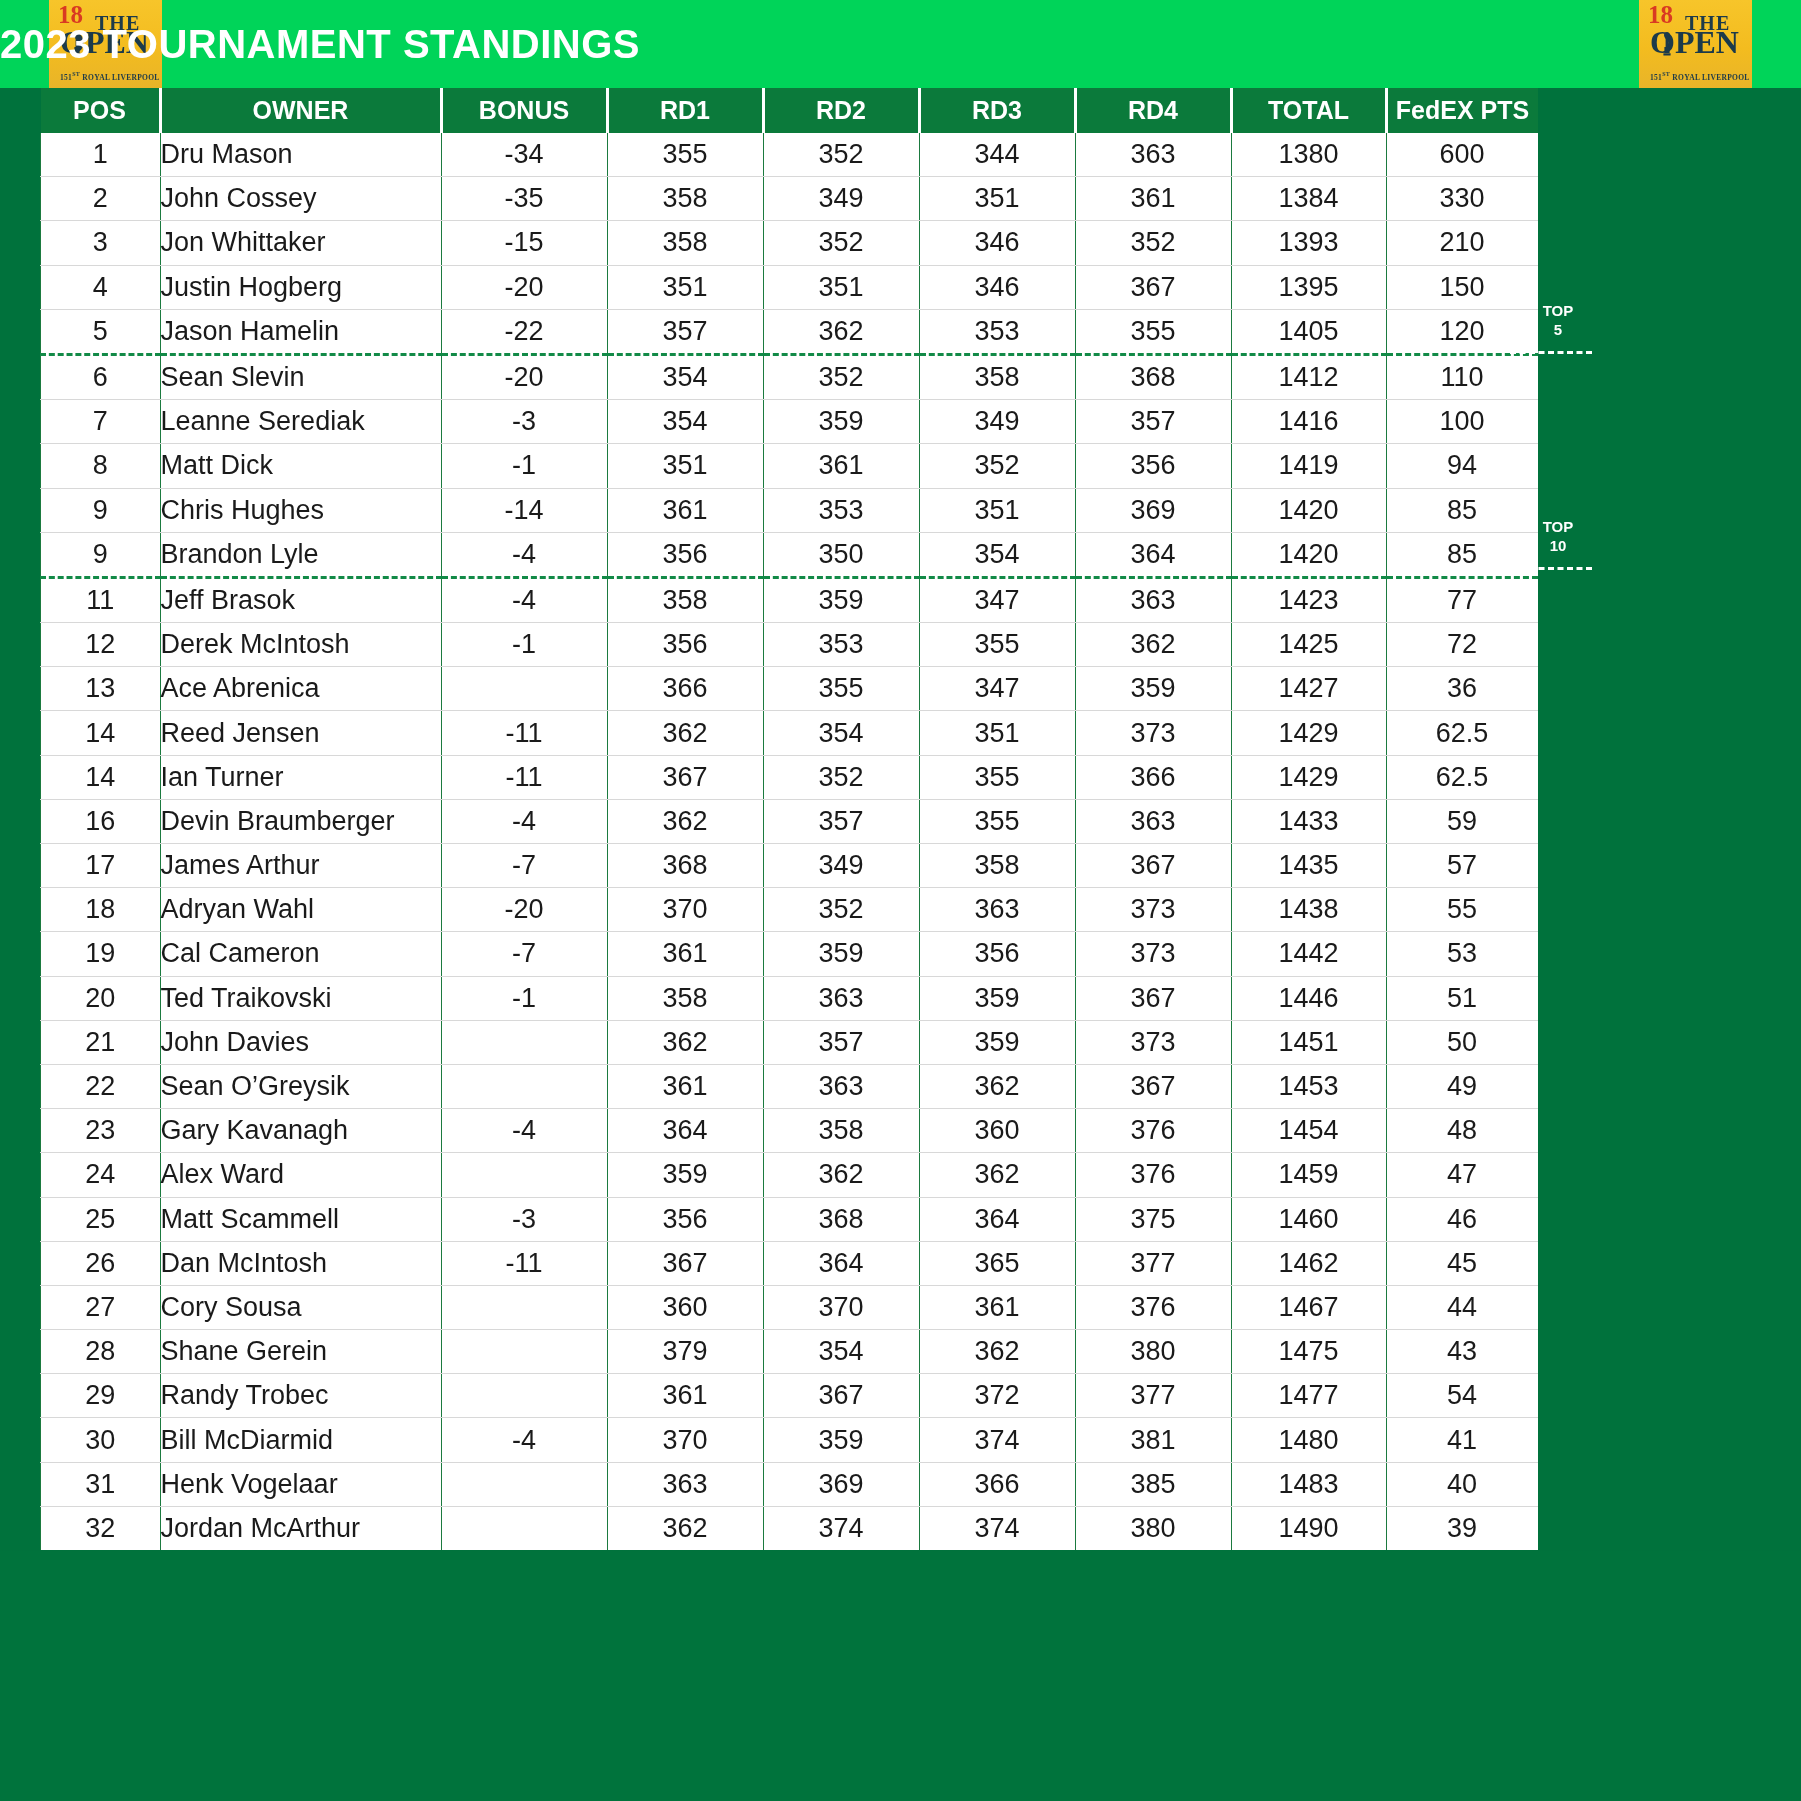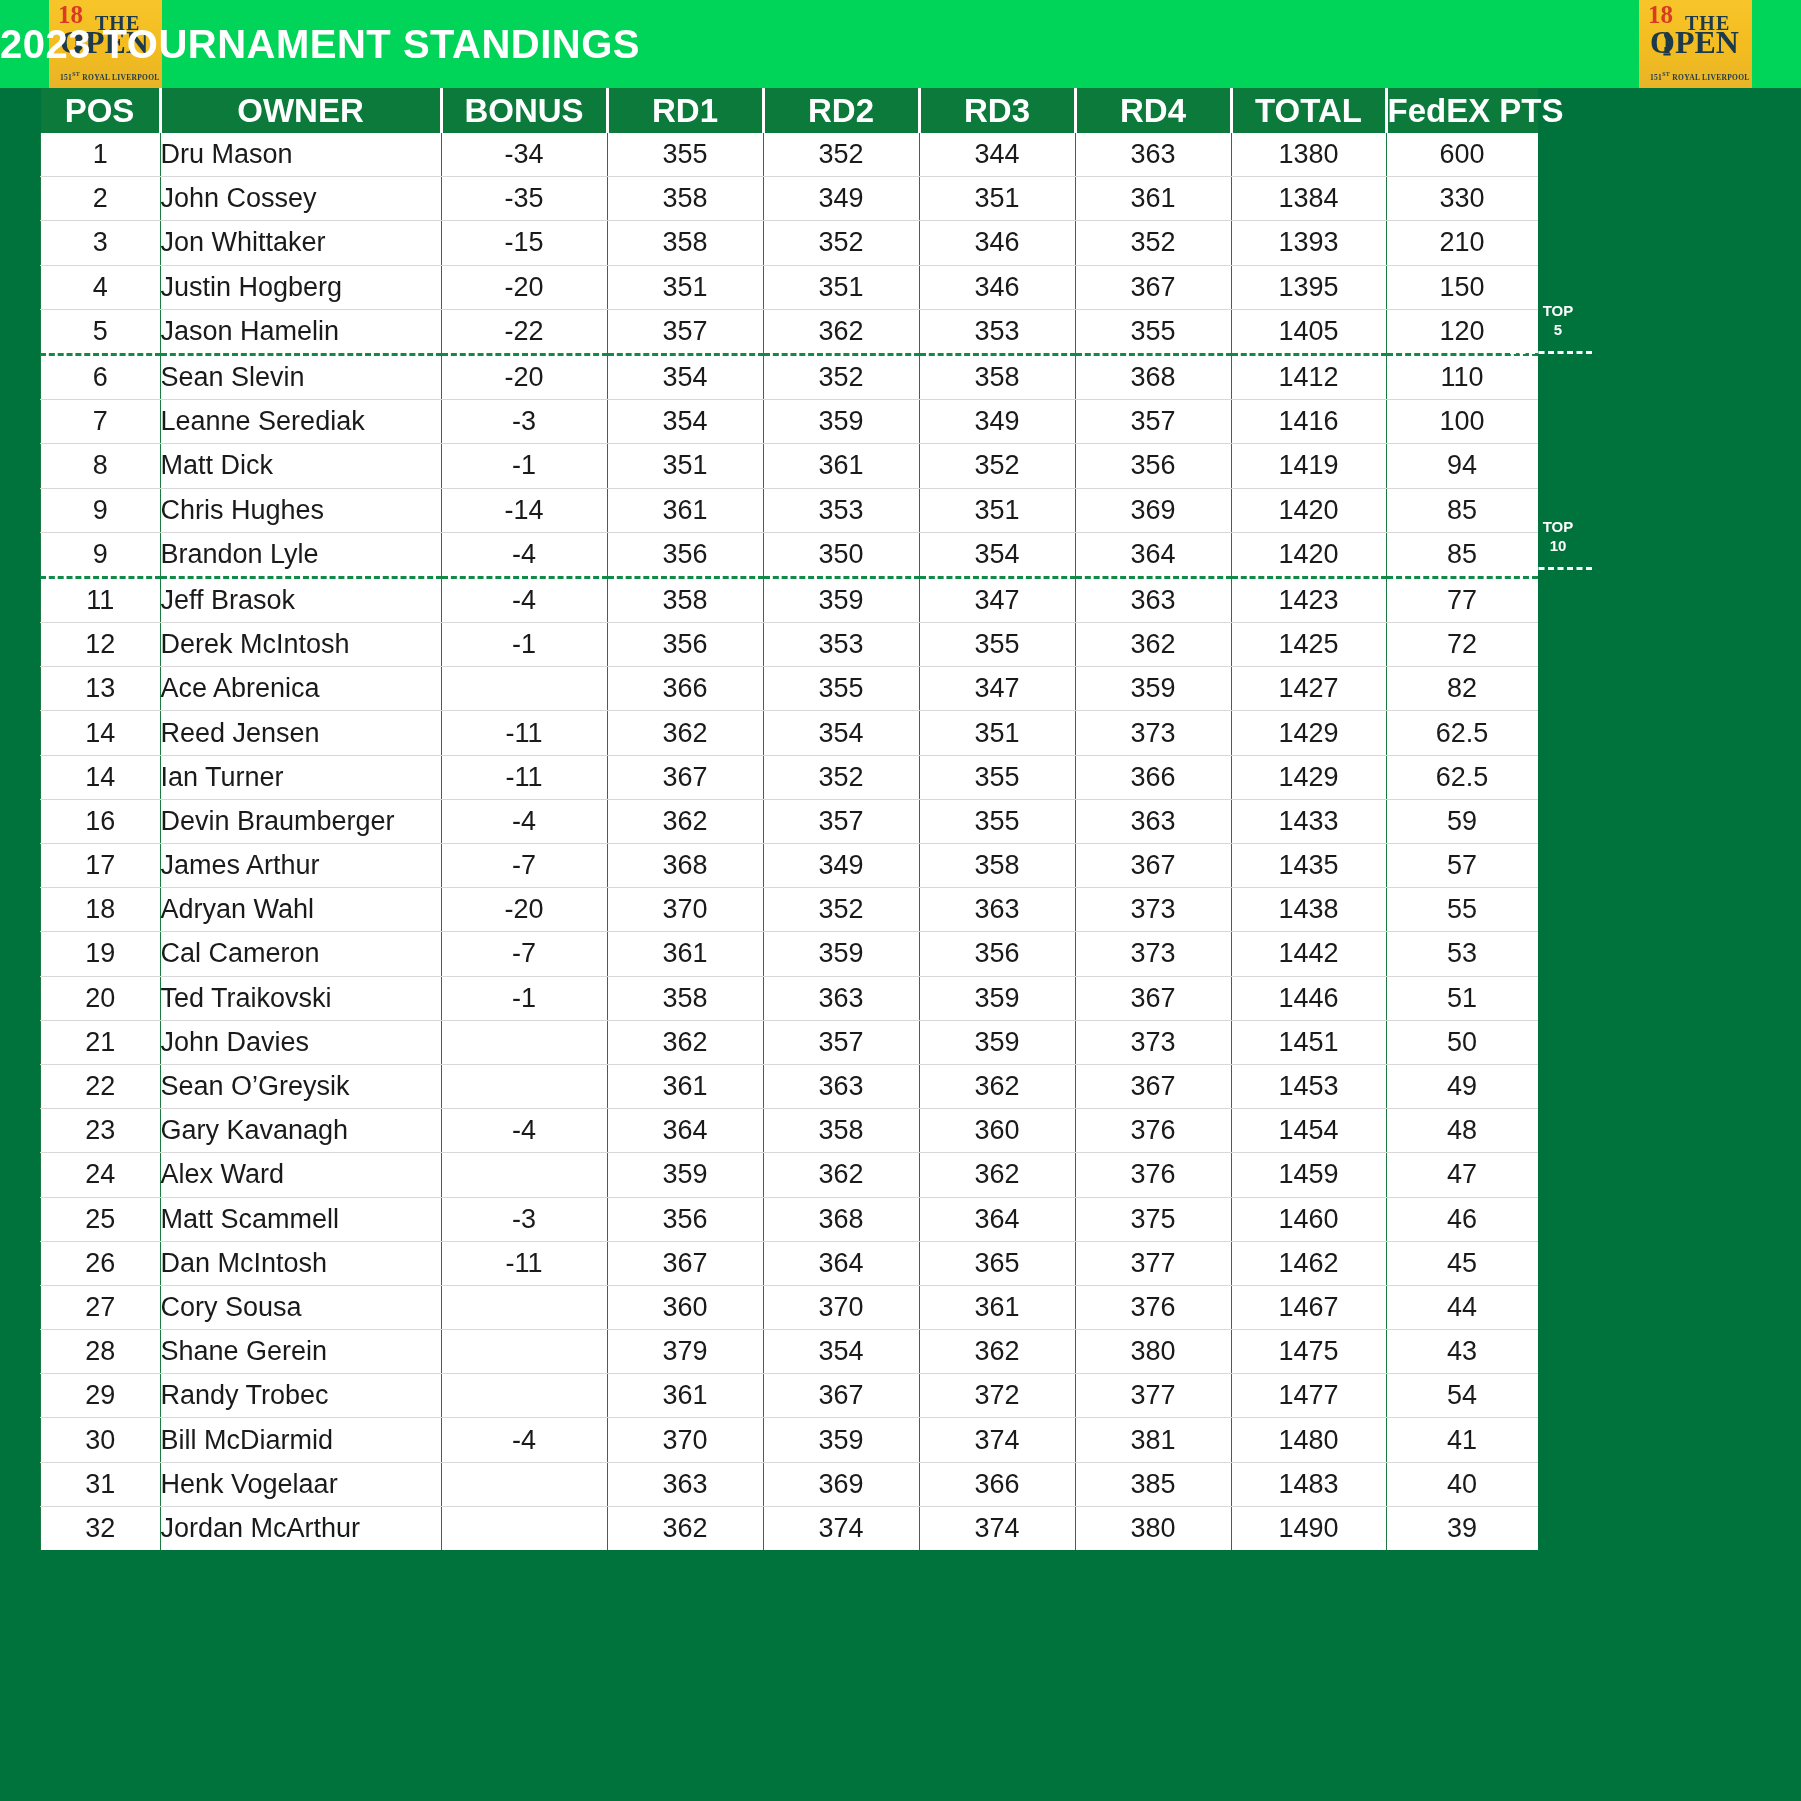--- a/index.html
+++ b/index.html
@@ -113,21 +113,21 @@
     width: 1470px;
   }
   table.standings {
     border-collapse: collapse;
     width: 1470px;
     table-layout: fixed;
   }
   table.standings th {
     background: #0b7a3b;
     color: #ffffff;
-    font-size: 33px;
+    font-size: 25px;
     font-weight: bold;
     height: 45px;
     padding: 0;
     border-left: 3px solid #ffffff;
     white-space: nowrap;
   }
   table.standings th:first-child { border-left: none; }
 
   th.c-pos   { width: 118px; text-align: center; }
   th.c-owner { width: 278px; text-align: center; padding-left: 12px; }
@@ -370,21 +370,21 @@
           </tr>
           <tr>
             <td class="pos">13</td>
             <td class="owner">Ace Abrenica</td>
             <td class="num"></td>
             <td class="num">366</td>
             <td class="num">355</td>
             <td class="num">347</td>
             <td class="num">359</td>
             <td class="num">1427</td>
-            <td class="num">82</td>
+            <td class="num">36</td>
           </tr>
           <tr>
             <td class="pos">14</td>
             <td class="owner">Reed Jensen</td>
             <td class="num">-11</td>
             <td class="num">362</td>
             <td class="num">354</td>
             <td class="num">351</td>
             <td class="num">373</td>
             <td class="num">1429</td>

